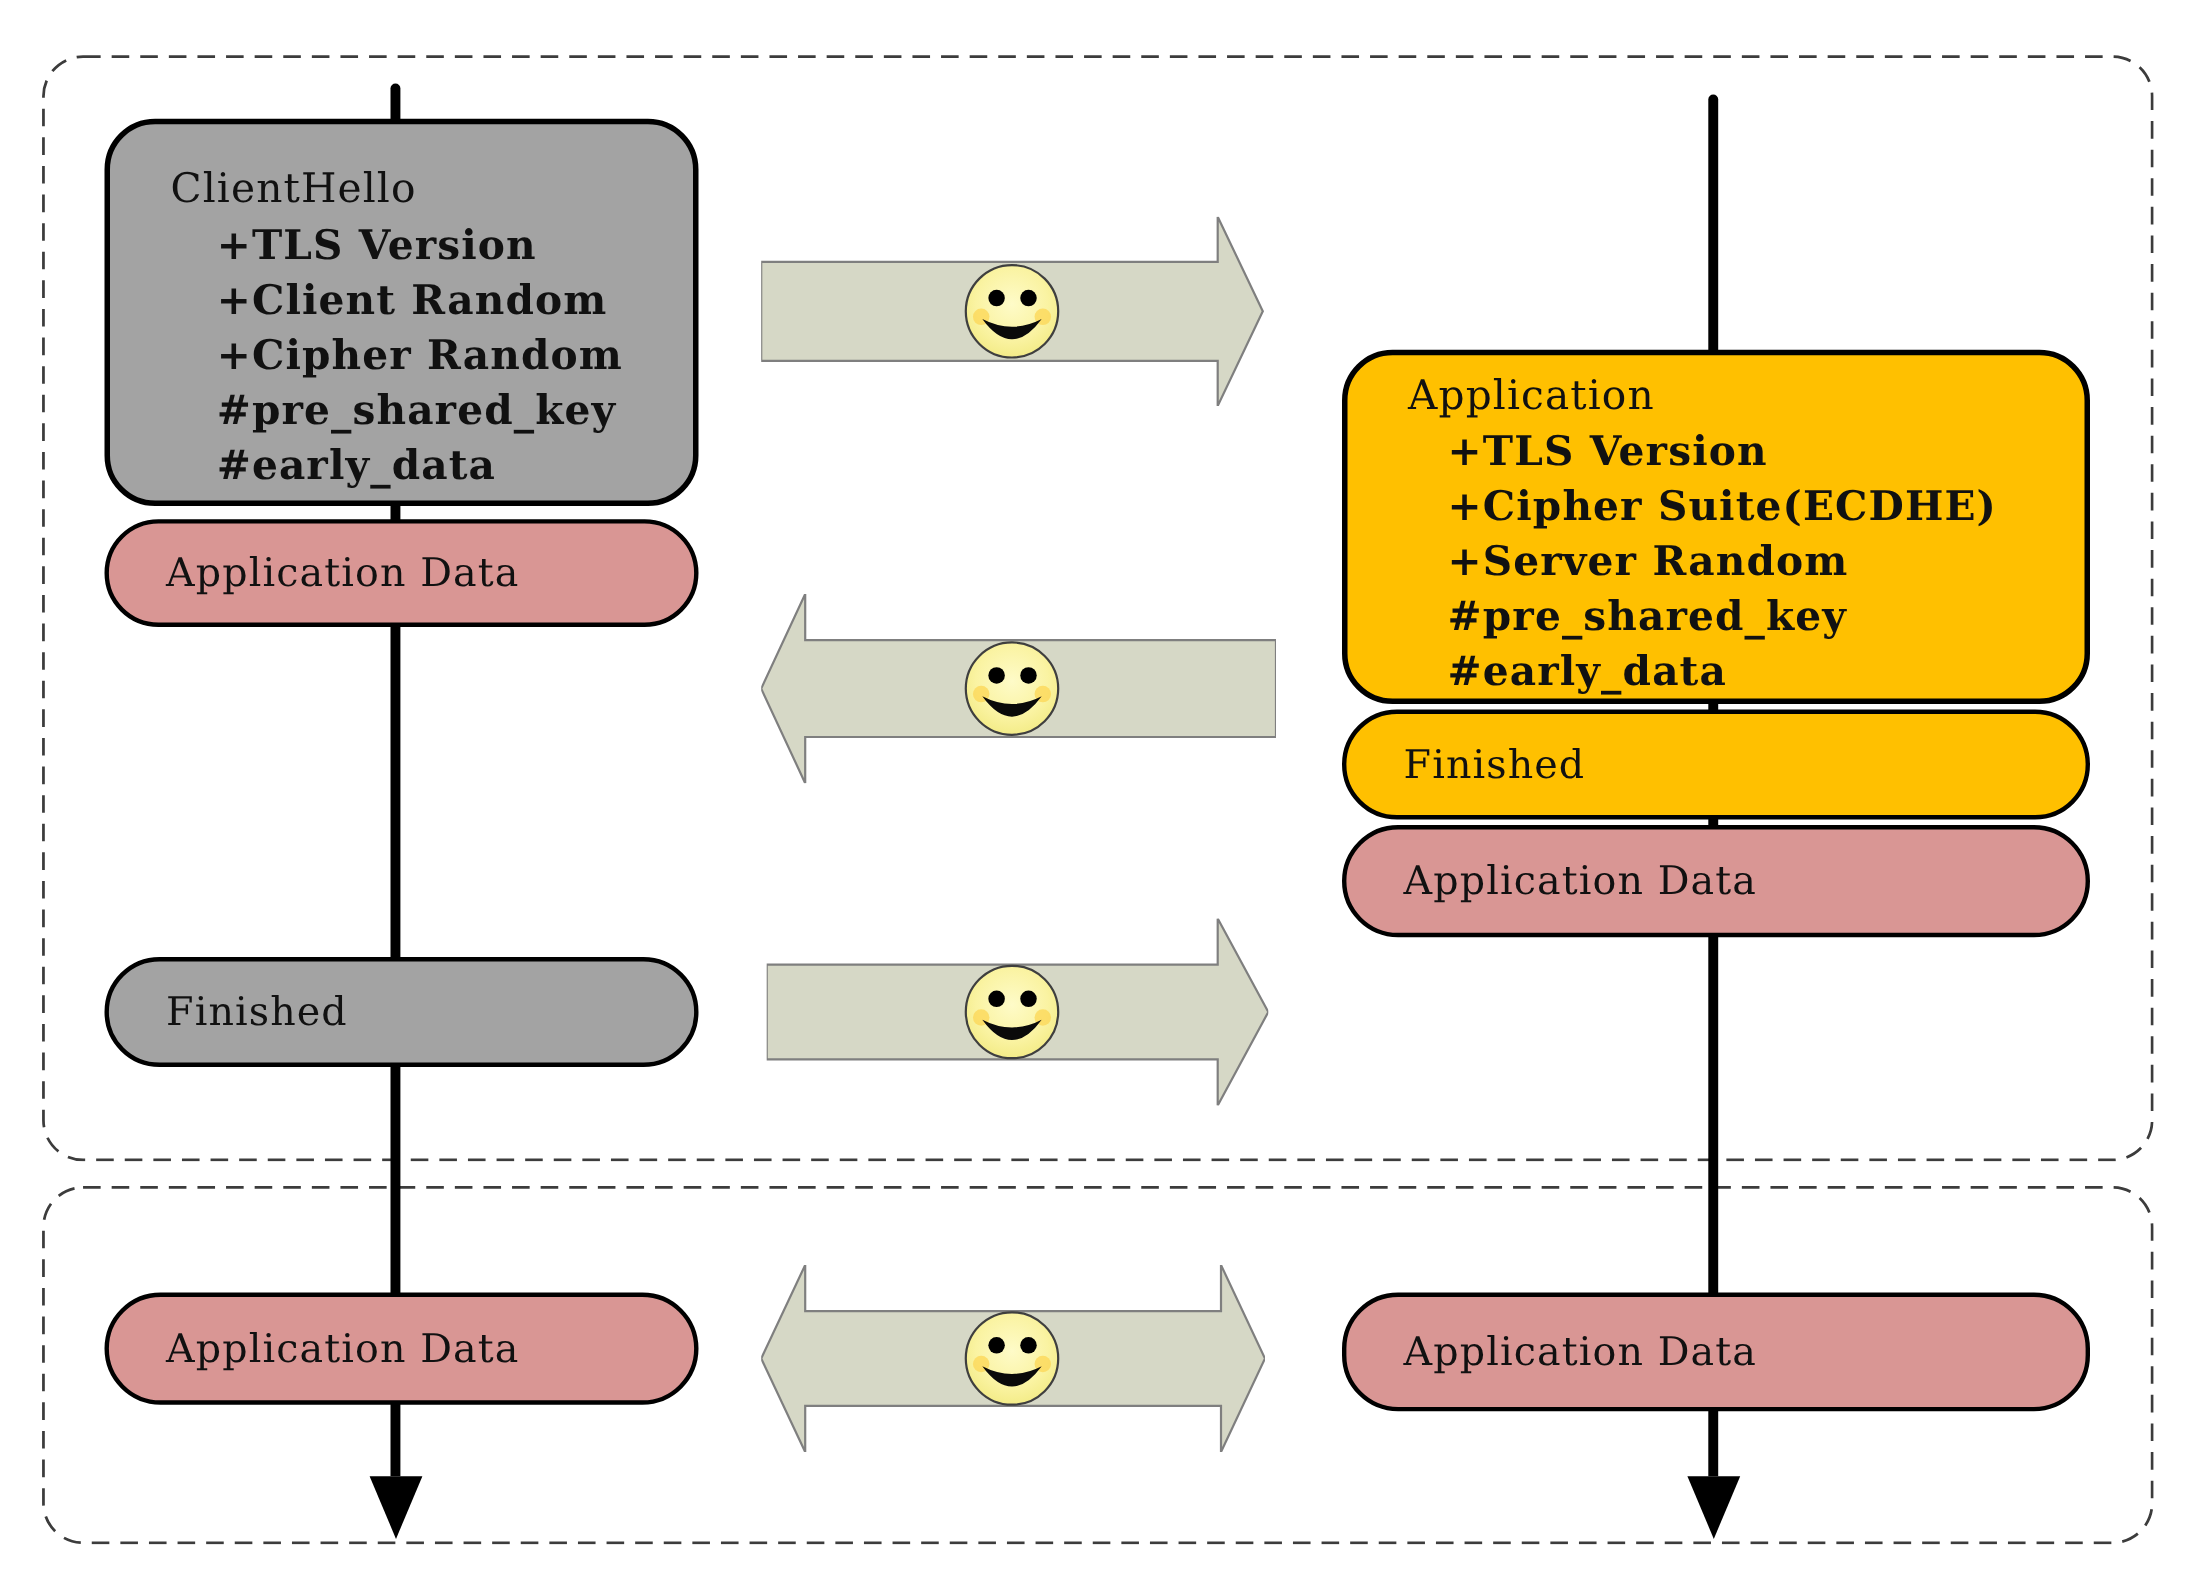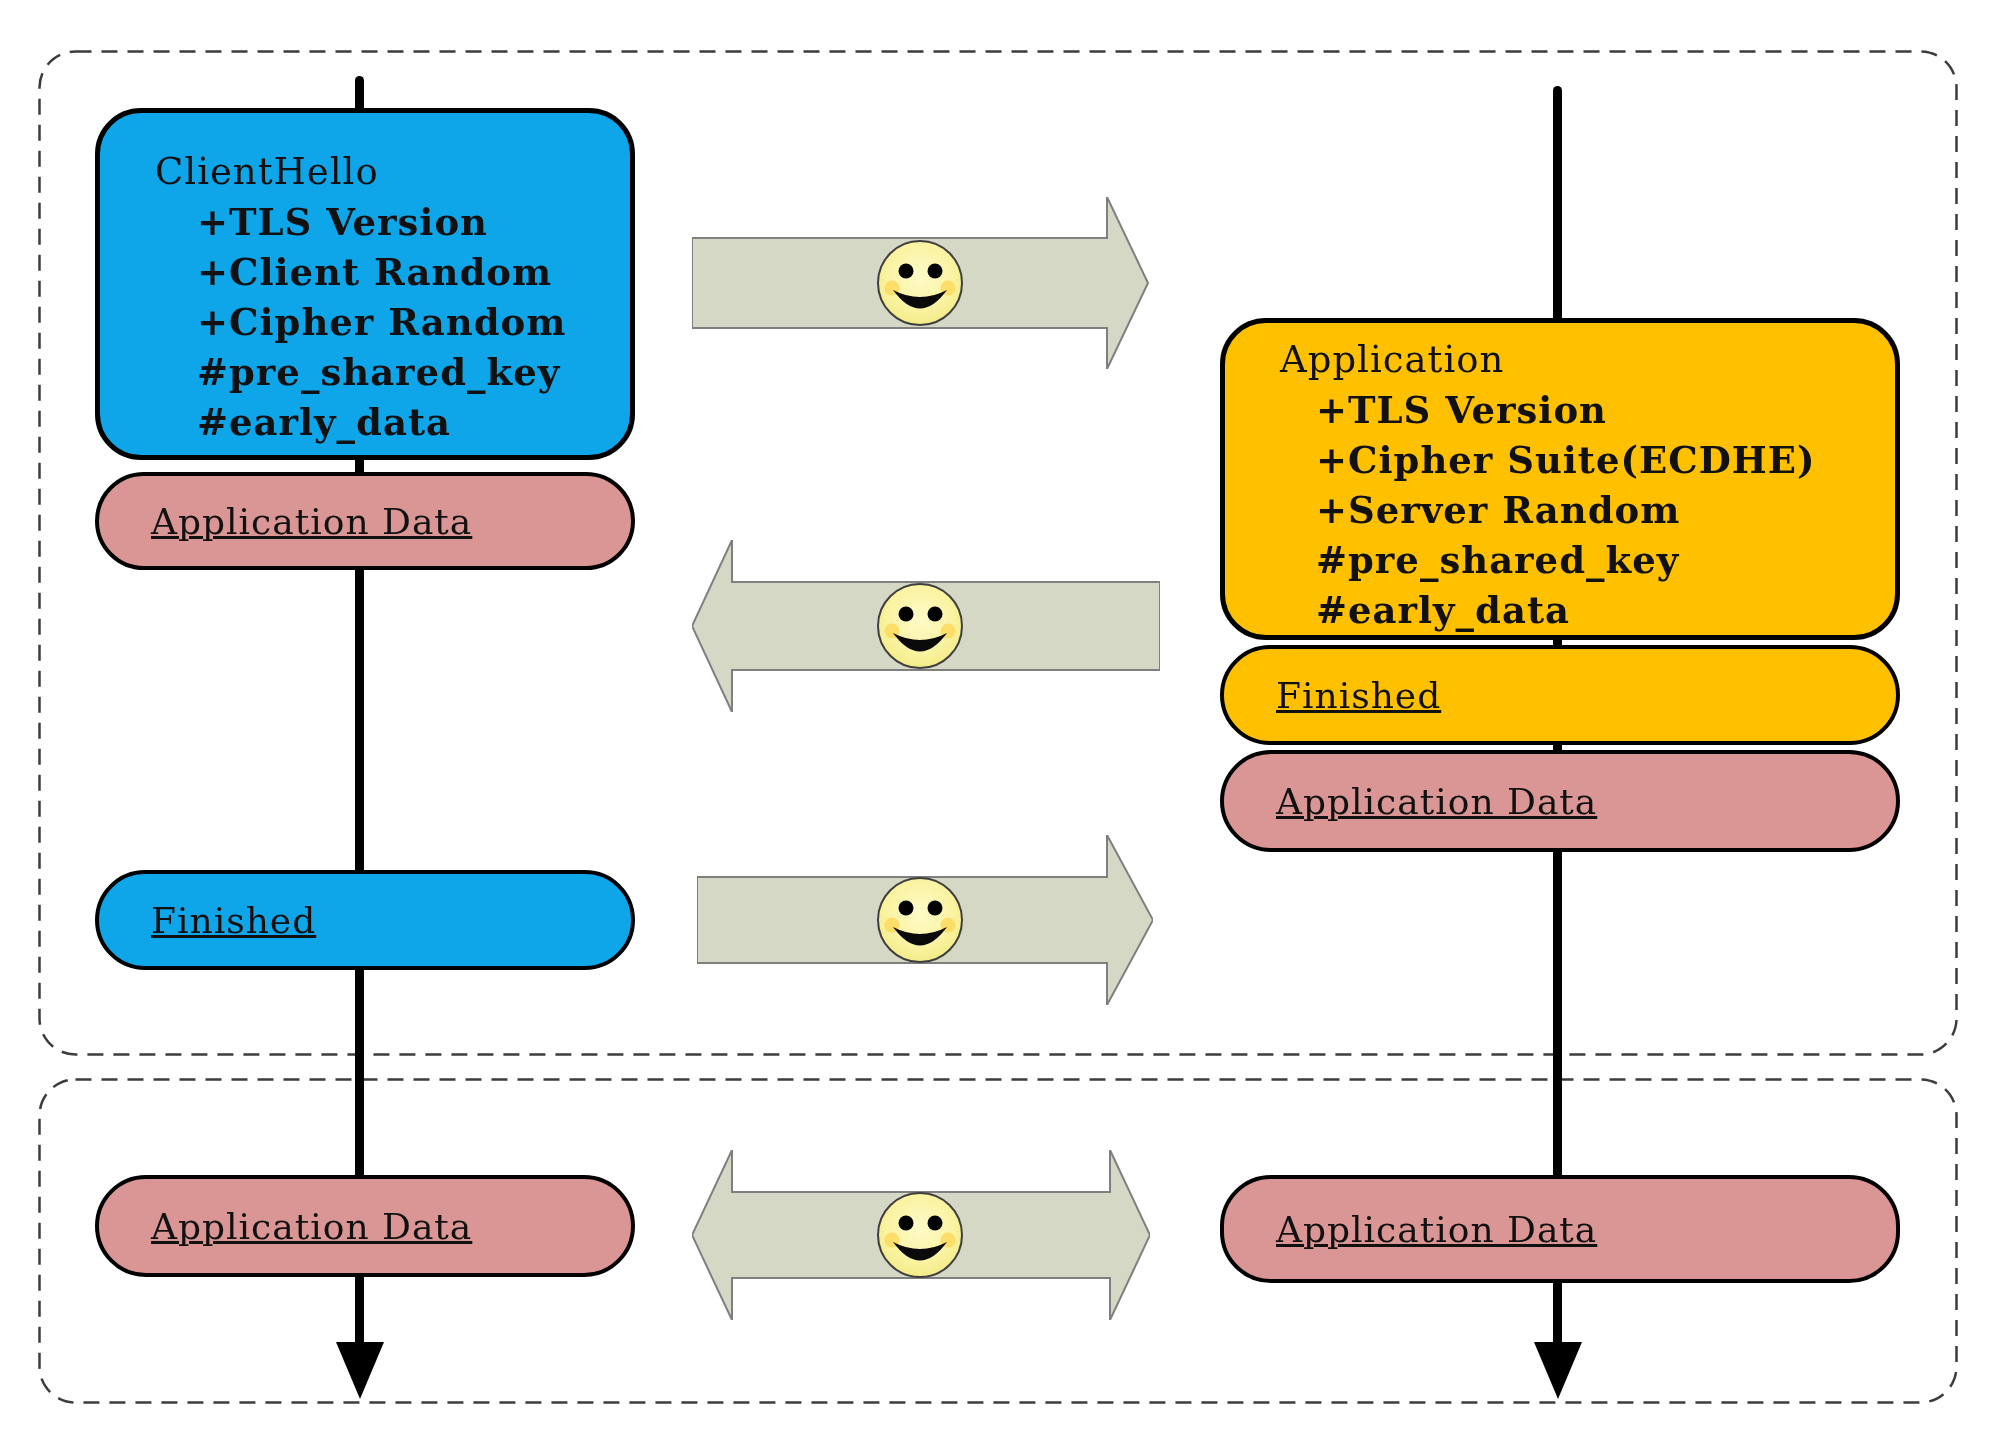--- a/index.html
+++ b/index.html
@@ -14,22 +14,22 @@
   .timeline-head{
     position:absolute;width:0;height:0;z-index:2;
     border-left:24px solid transparent;border-right:24px solid transparent;
     border-top:57px solid #000000;
   }
   
   .arrow-svg{position:absolute;z-index:3;}
   
   .pbox{position:absolute;z-index:4;box-sizing:border-box;border:4px solid #000000;}
   .big{border-width:5px;border-radius:46px;font-size:37px;line-height:50px;letter-spacing:1px;}
-  .capsule{border-radius:51px;display:flex;align-items:center;font-size:36px;letter-spacing:1px;text-decoration:underline;}
-  .green{background:#0ea5e9;}
+  .capsule{border-radius:51px;display:flex;align-items:center;font-size:36px;letter-spacing:1px;}
+  .green{background:#a3a3a3;}
   .orange{background:#FFC000;}
   .pink{background:#D99694;}
   .big .fields span{display:block;font-weight:bold;}
   .client-hello-box{left:95px;top:108px;width:540px;height:352px;padding:34px 0 0 55px;}
   .client-hello-box .fields{margin-left:42px;}
   .server-hello-box{left:1220px;top:318px;width:680px;height:322px;padding:12px 0 0 55px;}
   .server-hello-box .fields{margin-left:36px;}
   .cap-pad{padding-left:52px;}
   .client-app-data-1{left:95px;top:472px;width:540px;height:98px;}
   .client-finished{left:95px;top:870px;width:540px;height:100px;}

